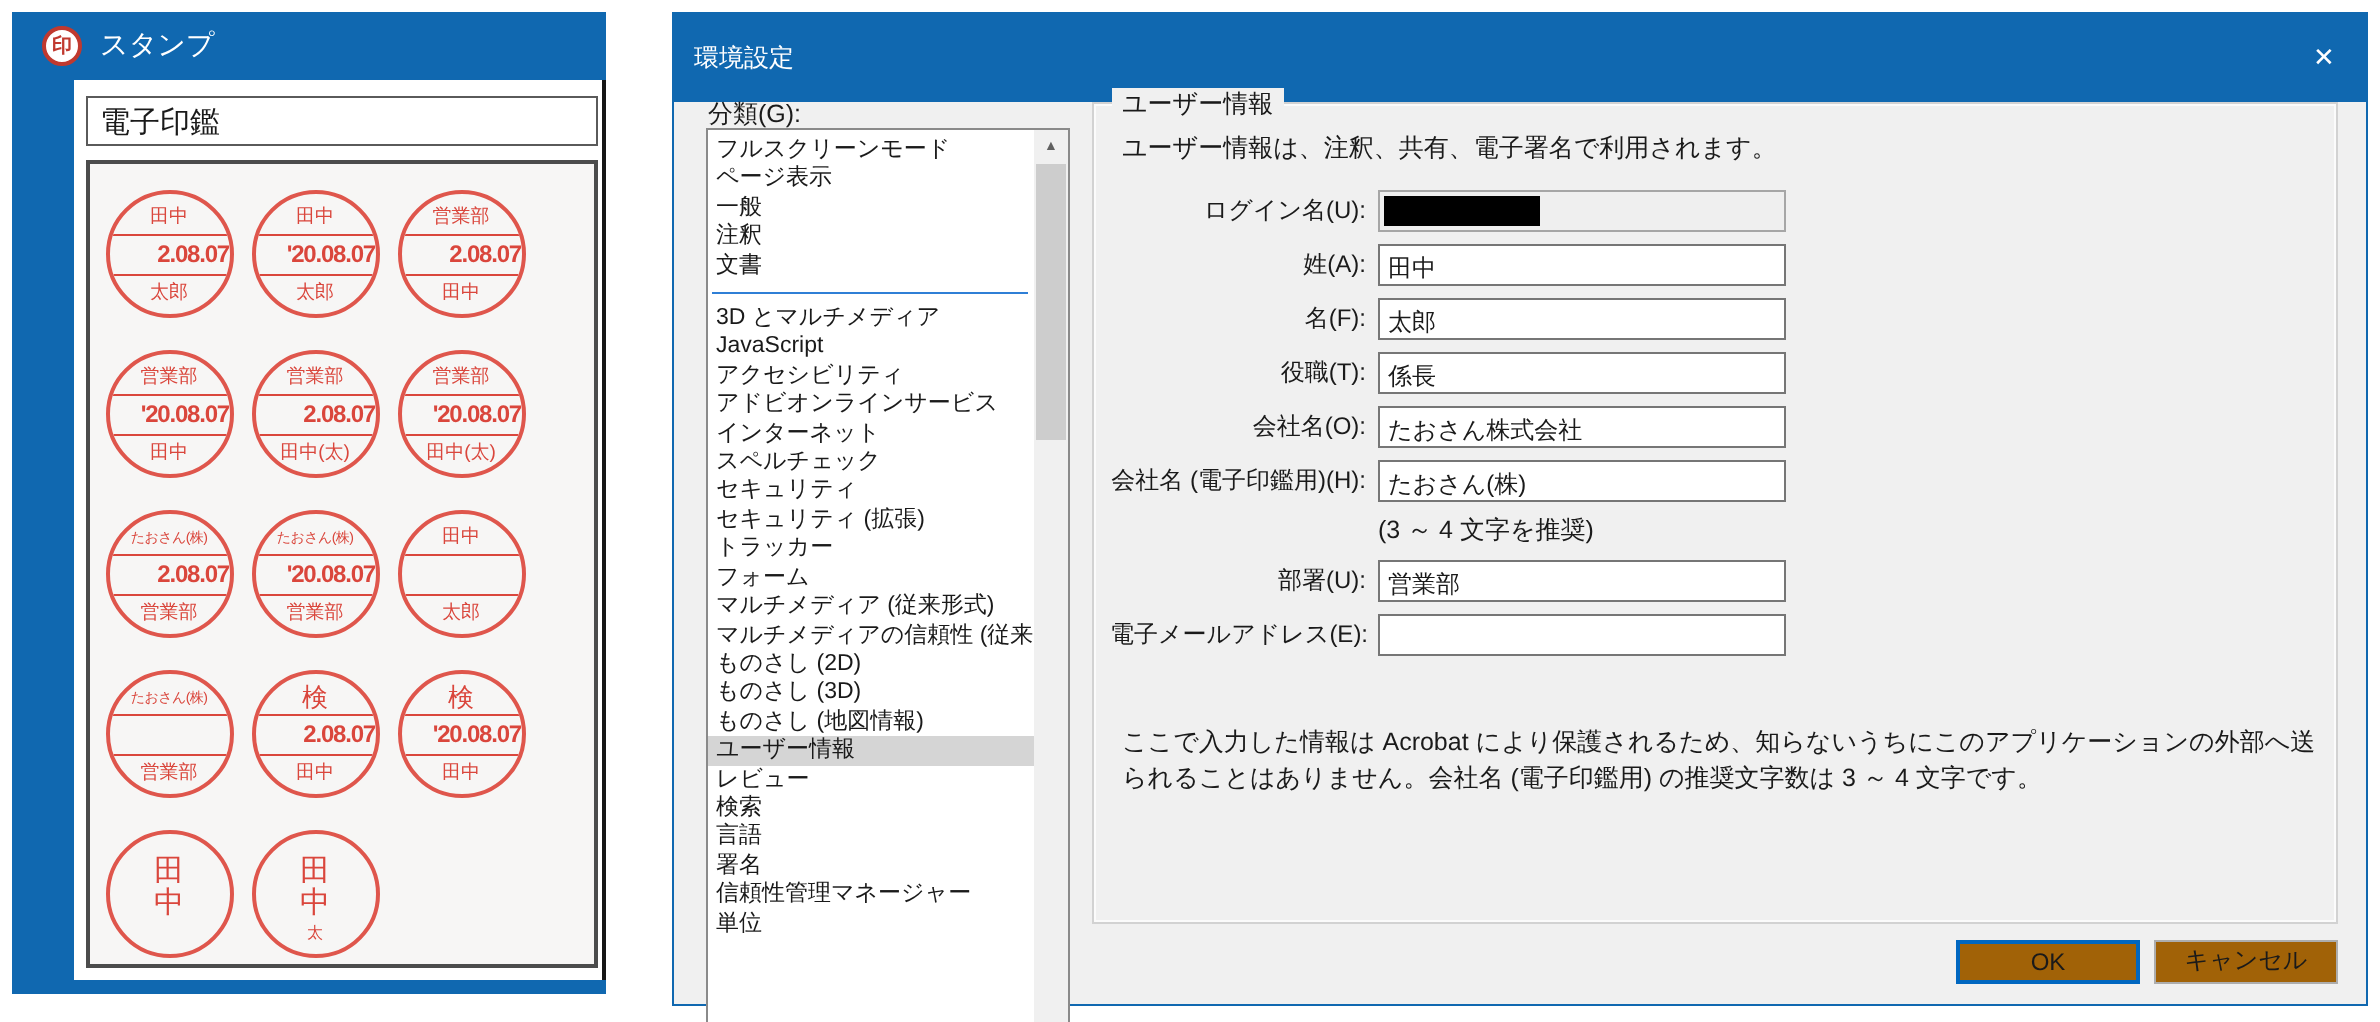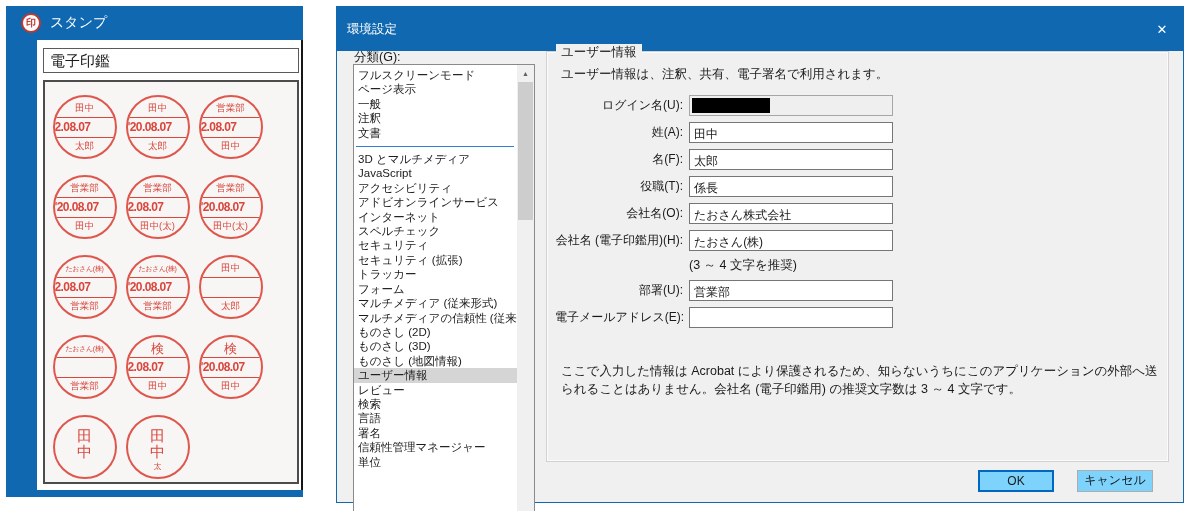--- a/index.html
+++ b/index.html
@@ -18,21 +18,21 @@
               border:2px solid #4c4c4c;box-sizing:border-box;overflow:hidden;}
   .stamp-grid{display:grid;grid-template-columns:repeat(3,73px);grid-auto-rows:80px;padding:5px 0 0 3px;}
   .stamp{position:relative;width:60px;height:60px;margin:auto;border:2px solid #df564c;border-radius:50%;
          color:#da463c;overflow:hidden;background:transparent;}
   .s-top{position:absolute;top:5px;left:0;right:0;text-align:center;font-size:9.5px;white-space:nowrap;}
   .big-top .s-top{font-size:13px;top:3px;}
   .small-top .s-top{font-size:7px;letter-spacing:-0.3px;top:7px;}
   .s-line{position:absolute;left:0;right:0;border-top:1.6px solid #da463c;}
   .s-line-a{top:20px;}
   .s-line-b{top:40px;}
-  .s-date{position:absolute;top:23px;left:0;right:0;text-align:left;font-weight:bold;
+  .s-date{position:absolute;top:23px;left:0;right:0;text-align:right;font-weight:bold;
           font-size:12px;letter-spacing:-0.6px;white-space:nowrap;}
   .s-bottom{position:absolute;bottom:4px;left:0;right:0;text-align:center;font-size:9.5px;white-space:nowrap;}
   .s-vname{position:absolute;left:0;right:0;top:11px;text-align:center;font-size:15px;line-height:16px;}
   .s-vname{width:17px;margin:0 auto;word-break:break-all;}
   .s-vsmall{position:absolute;left:0;right:0;top:44px;text-align:center;font-size:8px;}
   .s-vsmall:empty{display:none;}
 
   
   .pref-dialog{position:absolute;left:336px;top:6px;width:848px;height:497px;background:#f0f0f0;
                border:1px solid #1068b0;box-sizing:border-box;}
@@ -64,21 +64,21 @@
   .flabel{width:128px;text-align:right;font-size:12px;padding-right:6px;white-space:nowrap;flex:0 0 128px;}
   .fbox{width:204px;height:21px;border:1px solid #767676;background:#fff;box-sizing:border-box;
         font-size:12px;padding:2.5px 4px;position:relative;overflow:hidden;}
   .is-disabled .fbox{background:#efefef;border-color:#a6a6a6;}
   .redaction{display:none;}
   .is-redacted .redaction{display:block;position:absolute;left:2px;top:2px;width:78px;height:15px;background:#000;}
   .fhint{font-size:12.5px;margin:1px 0 6px 134px;}
   .fhint:empty{display:none;margin:0;}
   .note{position:absolute;left:14px;top:311px;width:600px;font-size:12.5px;line-height:1.4;}
 
-  .btn{position:absolute;top:463px;width:76px;height:22px;background:#7dd3fc;border:1px solid #adadad;
+  .btn{position:absolute;top:463px;width:92px;height:22px;background:#a16207;border:1px solid #adadad;
        box-sizing:border-box;font-size:12px;text-align:center;line-height:19px;cursor:pointer;}
   .btn-ok{left:641px;border:2px solid #0067c0;}
   .btn-cancel{left:740px;}
 </style>
 </head>
 <body>
 
 <div class="screen">
 
   <div class="stamp-window">

